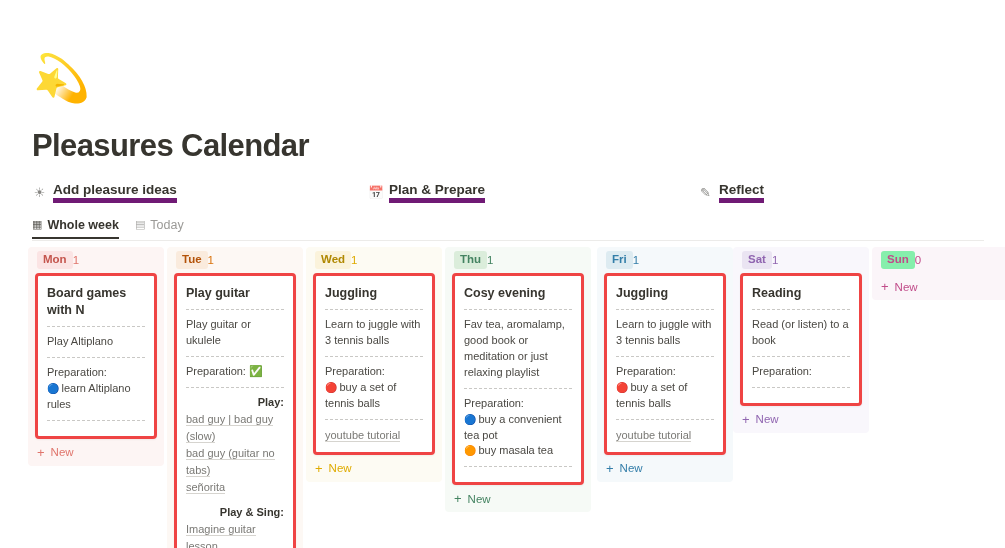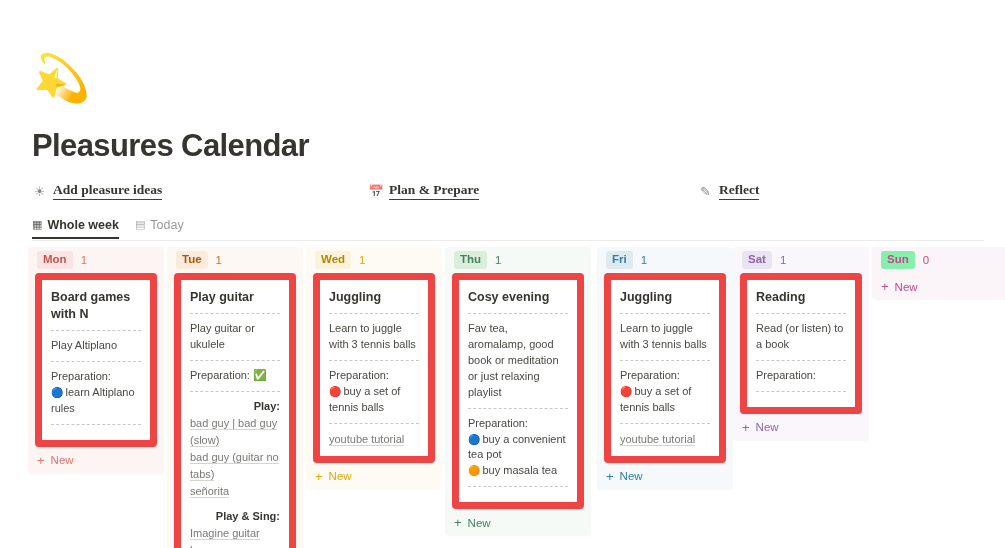--- a/index.html
+++ b/index.html
@@ -20,21 +20,21 @@
     font-size:31px;font-weight:bold;letter-spacing:-0.6px;color:#37352f;
     margin:0;white-space:nowrap;
   }
 
   .quicklinks{position:absolute;left:32px;top:182px;width:950px;height:22px;}
   .qlink{
     position:absolute;display:flex;align-items:center;gap:6px;
     font-size:13.5px;font-weight:bold;color:#37352f;cursor:pointer;
   }
   .qlink .qtext{
-    border-bottom:1px solid #701a75;padding-bottom:1px;font-family:Liberation Serif, serif;
+    border-bottom:5px solid #701a75;padding-bottom:1px;
   }
   .qlink .qico{
     font-size:13px;line-height:1;opacity:.75;color:#5f5e5a;
     width:15px;text-align:center;
   }
   #ql0{left:0px;}
   #ql1{left:336px;}
   #ql2{left:666px;}
 
   
@@ -56,29 +56,29 @@
   
   .board{
     position:absolute;left:28px;top:247px;width:977px;height:301px;
     overflow:hidden;
   }
   .col{
     position:absolute;top:0;width:136px;border-radius:4px;padding:0;
   }
   .col.wide{width:146px;}
   .colhead{
-    display:flex;align-items:center;gap:8px;height:26px;padding:0 9px;
+    display:flex;align-items:center;gap:0;height:26px;padding:0 9px;
   }
   .daychip{
     font-size:11.5px;font-weight:bold;border-radius:3px;padding:2px 6px;line-height:1.15;
   }
   .daycount{font-size:11.5px;}
 
   .card{
-    background:#ffffff;border:7px solid #ef4444;border-radius:4px;
+    background:#ffffff;border:3px solid #ef4444;border-radius:4px;
     margin:0 7px;padding:9px 9px 8px 9px;
     box-shadow:0 1px 2px rgba(15,15,15,.05);
     cursor:pointer;
   }
   .card-title{
     font-size:12.5px;font-weight:bold;color:#37352f;line-height:1.35;
     margin-bottom:6px;
   }
   .divider{
     border-top:1px dashed #c9c8c5;height:0;margin:7px 0;

